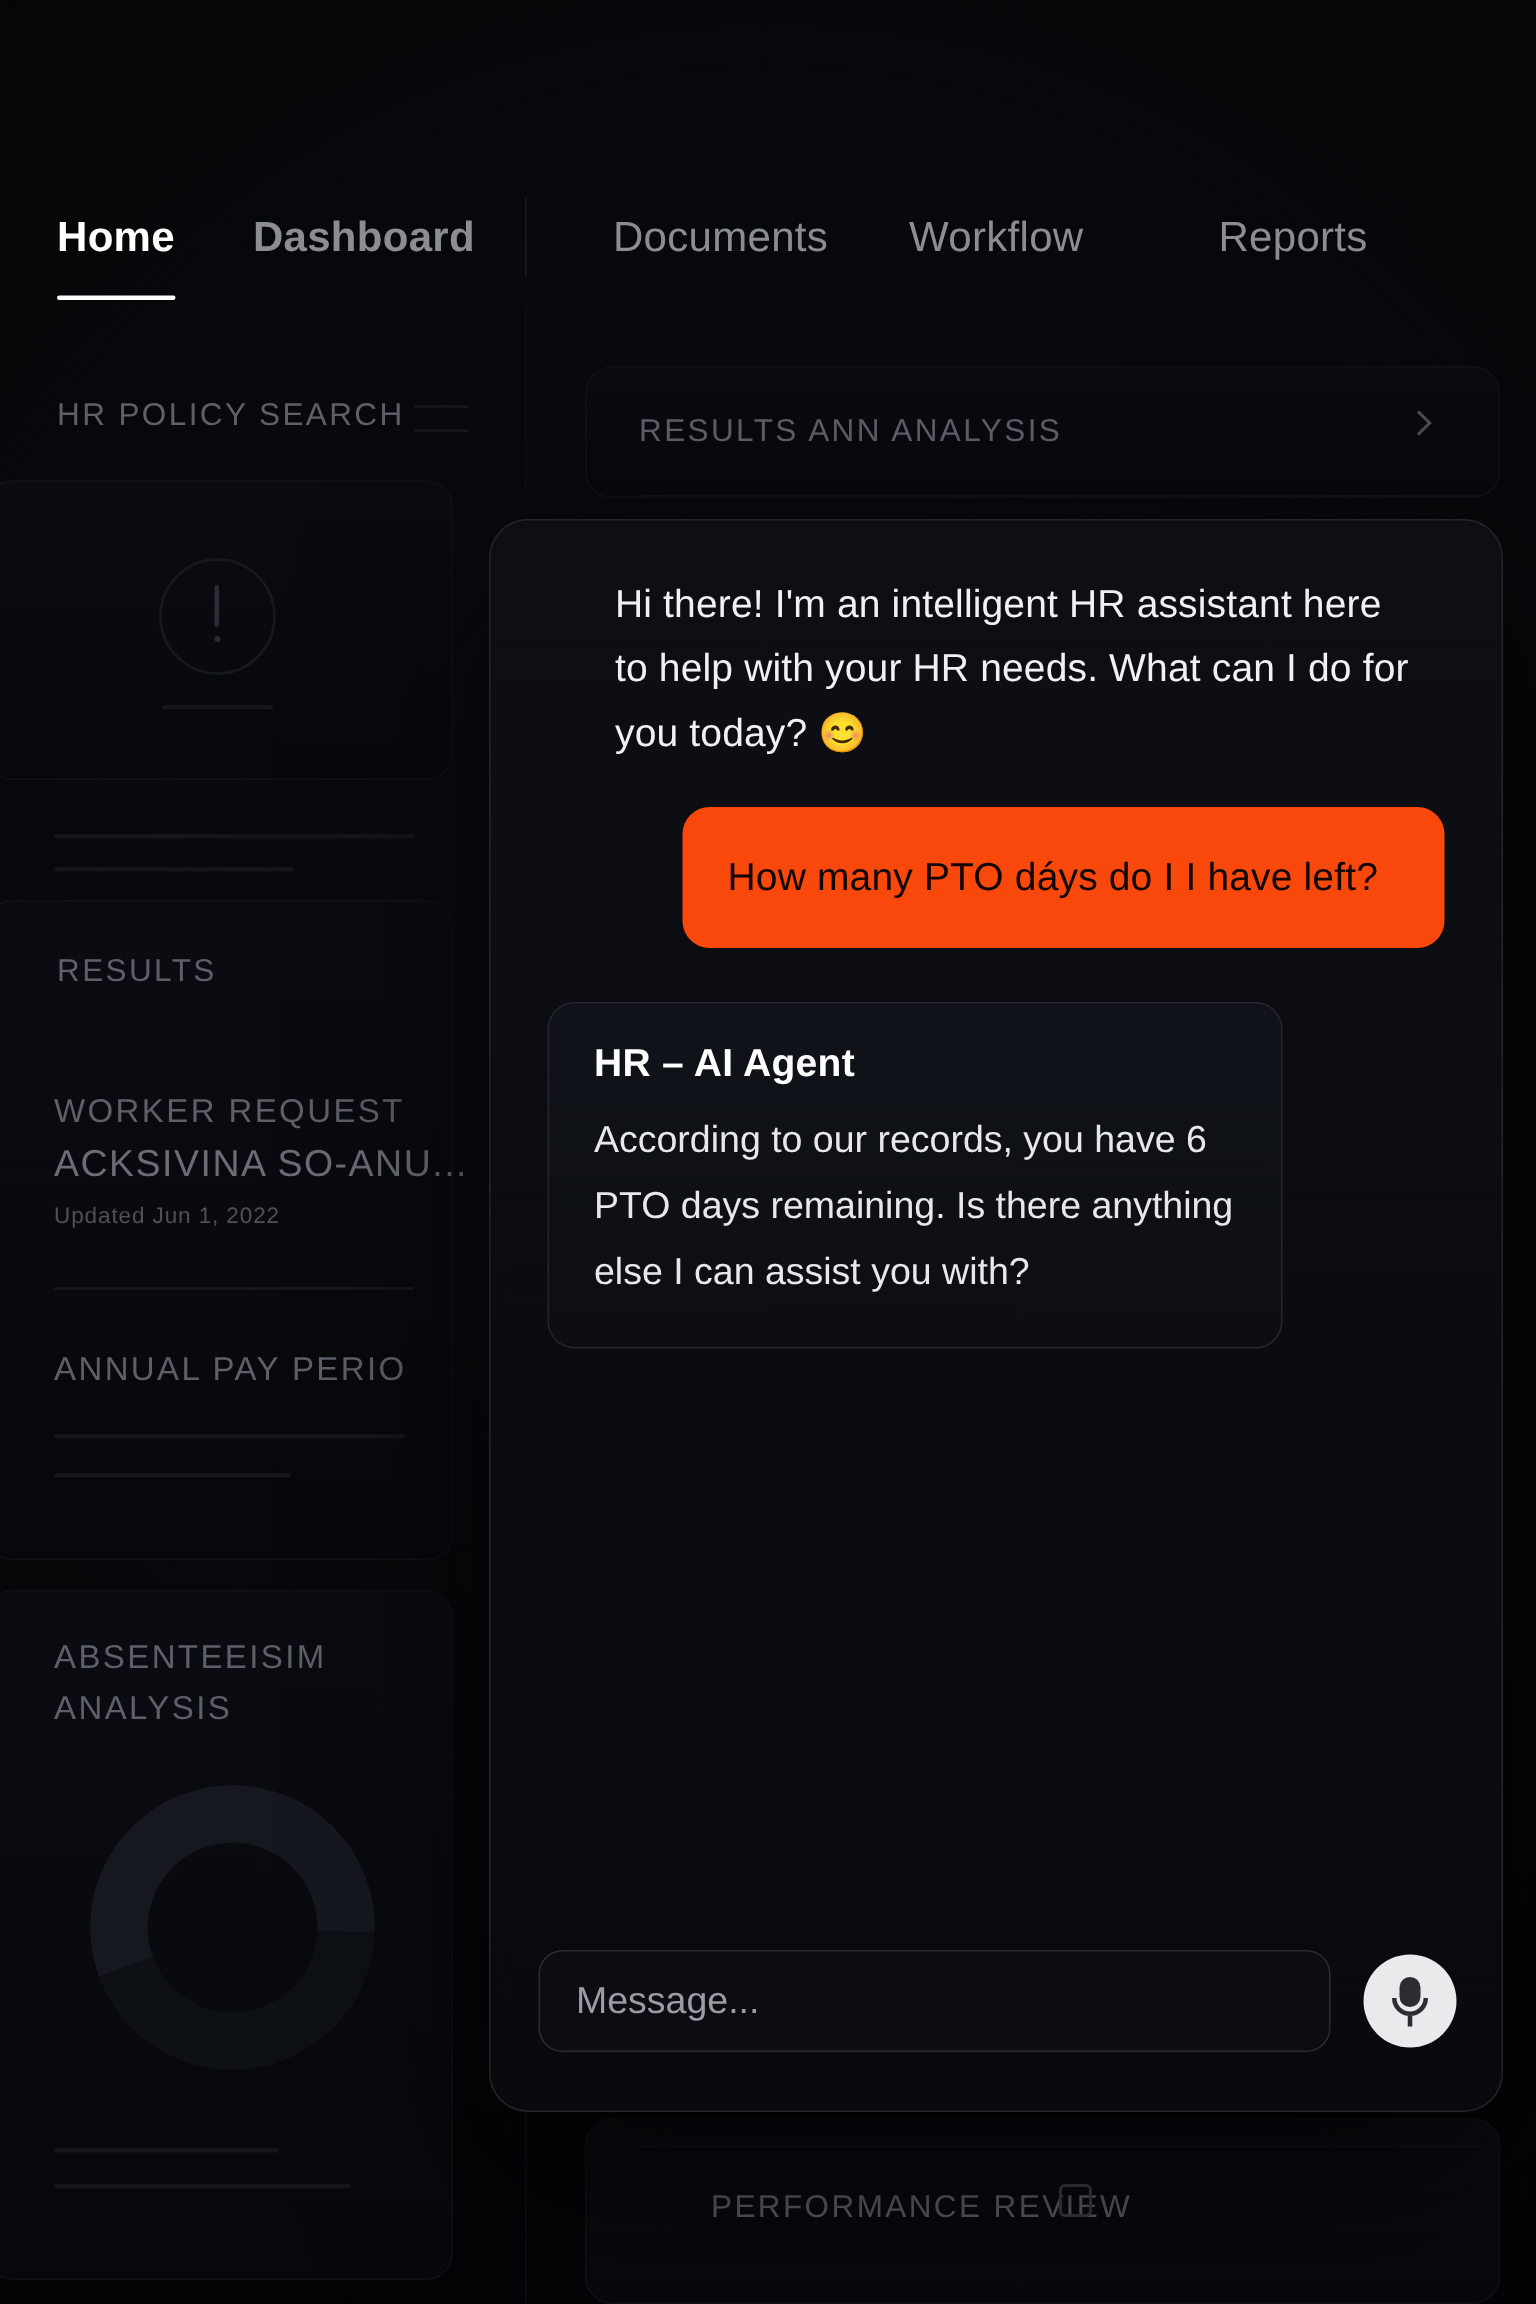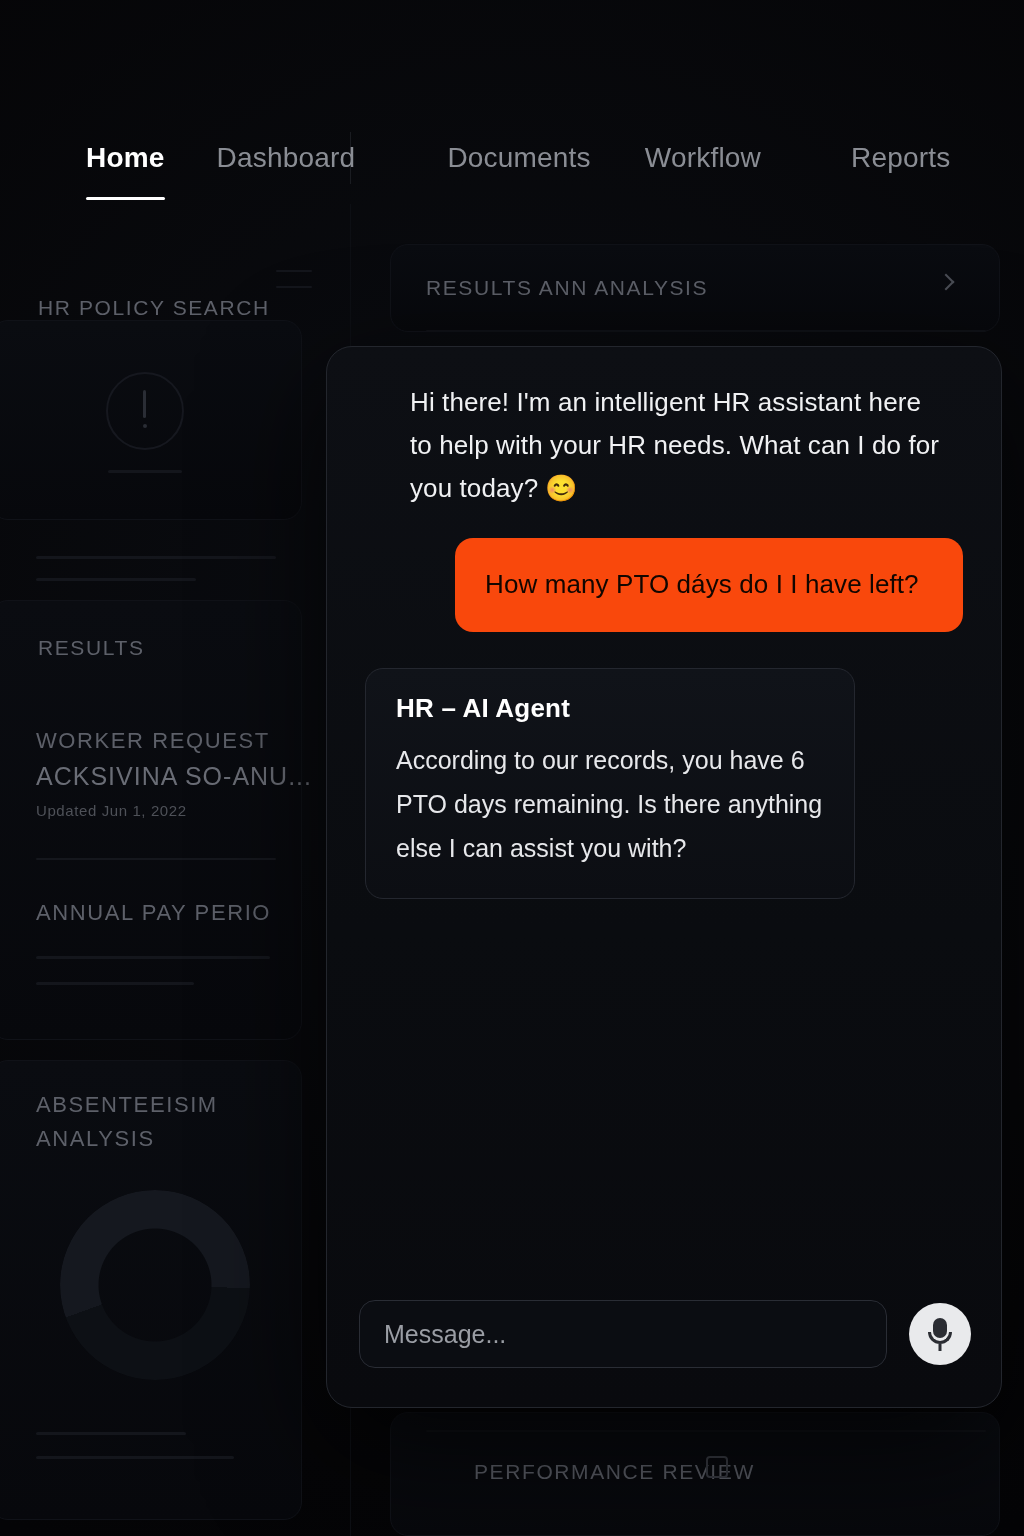--- a/index.html
+++ b/index.html
@@ -19,41 +19,40 @@
 
   
   .nav {
     position: absolute;
     top: 112px;
     left: 0;
     width: 1024px;
     height: 92px;
     display: flex;
     align-items: center;
-    padding-left: 48px;
   }
   .nav-item {
     font-size: 28px;
     letter-spacing: .2px;
     color: #8a8d94;
     position: relative;
     padding: 8px 0;
   }
   .nav-item.active { color: #ffffff; font-weight: 600; }
   .nav-item.active::after {
     content: "";
     position: absolute;
     left: 0; right: 0;
     bottom: -18px;
     height: 3px;
     background: #ffffff;
     border-radius: 2px;
   }
   .nav-home { margin-left: 38px; }
-  .nav-dashboard { margin-left: 52px; }
+  .nav-dashboard { margin-left: 52px; font-weight: bold; }
   .nav-documents { margin-left: 92px; }
   .nav-workflow { margin-left: 54px; }
   .nav-reports { margin-left: 90px; }
   .nav-divider {
     position: absolute;
     left: 350px;
     top: 20px;
     width: 1px;
     height: 52px;
     background: #1a1c21;
@@ -313,21 +312,21 @@
   }
 </style>
 </head>
 <body>
 
 <div id="root">
 
   <div class="bg-layer">
     <div class="col-sep"></div>
 
-    <div class="bg-label" style="left:38px; top:296px;">HR POLICY SEARCH</div>
+    <div class="bg-label" style="left:38px; top:265px;">HR POLICY SEARCH</div>
     <div class="sk-line" style="left:276px; top:270px; width:36px; height:2px;"></div>
     <div class="sk-line" style="left:276px; top:286px; width:36px; height:2px;"></div>
 
     <div class="panel left-card-1"></div>
     <div class="warn-circle"></div>
     <div class="warn-bang"></div>
     <div class="warn-dot"></div>
     <div class="sk-line" style="left:108px; top:470px; width:74px; height:3px;"></div>
     <div class="sk-line" style="left:36px; top:556px; width:240px; height:3px;"></div>
     <div class="sk-line" style="left:36px; top:578px; width:160px; height:3px;"></div>

